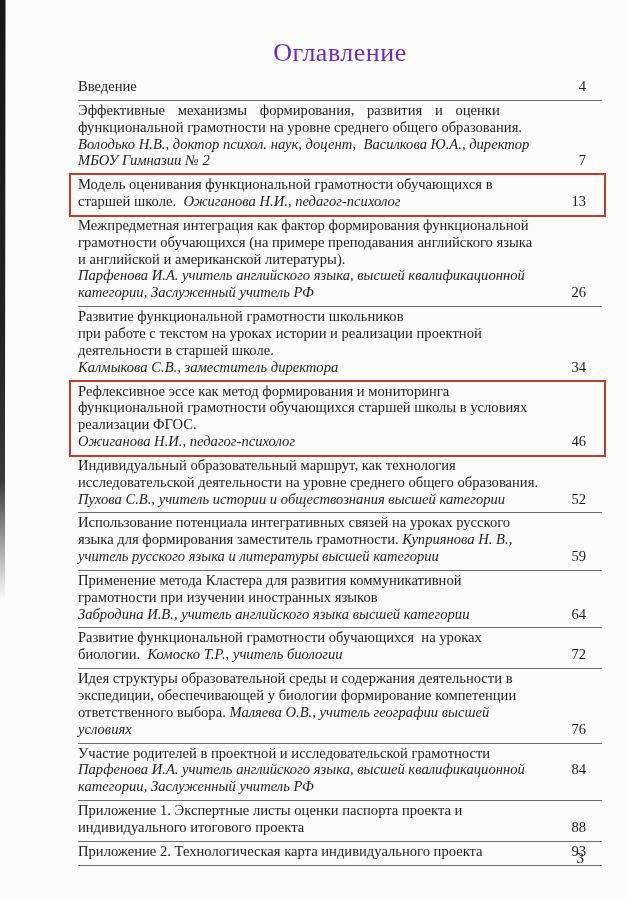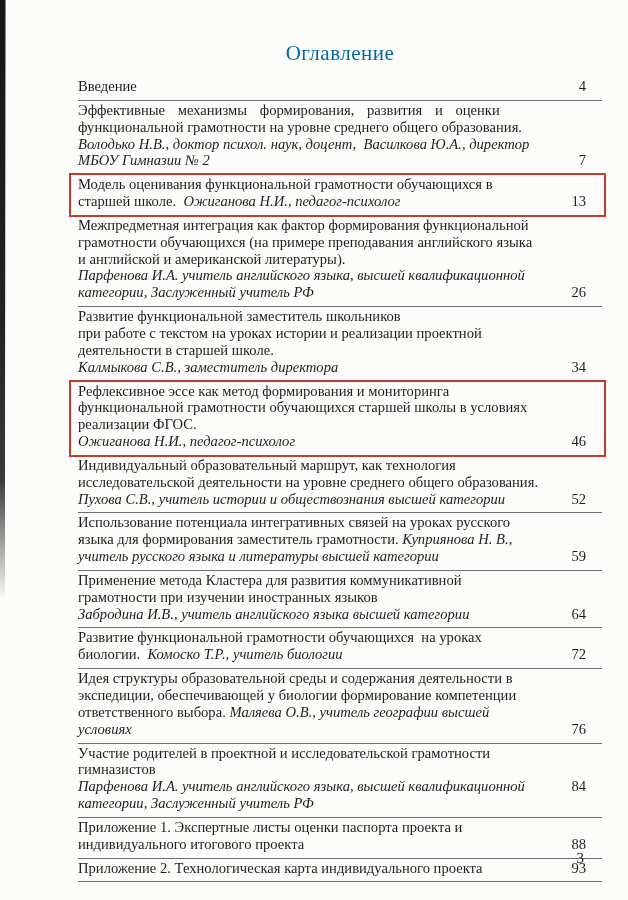--- a/index.html
+++ b/index.html
@@ -14,22 +14,22 @@
     background:linear-gradient(180deg,#161616 0%,#232323 55%,#3a3a3a 80%,rgba(60,60,60,0) 100%);
   }
   .scan-edge2{
     position:absolute;left:4px;top:0;width:2px;height:420px;
     background:linear-gradient(180deg,rgba(30,30,30,.55),rgba(30,30,30,0));
   }
   .content{
     position:absolute;left:78px;top:40px;width:524px;
   }
   .doc-title{
-    text-align:center;font-size:21px;line-height:26px;margin:0 0 11px 0;
-    font-weight:normal;letter-spacing:.5px;color:#0369a1;
+    text-align:center;font-size:26px;line-height:26px;margin:0 0 11px 0;
+    font-weight:normal;letter-spacing:.5px;color:#6d28d9;
   }
   .toc{width:100%;}
   .row{
     position:relative;
     border-bottom:1px solid #6e6e6e;
     padding:1px 0 5px 0;
   }
   .line{
     position:relative;
     font-size:14.6px;line-height:16.85px;
@@ -76,21 +76,21 @@
         <div class="line"><span class="up">старшей школе. &nbsp;</span><span class="it">Ожиганова Н.И., педагог-психолог</span><span class="pg">13</span></div>
       </div>
       <div class="row">
         <div class="line"><span class="up">Межпредметная интеграция как фактор формирования функциональной</span></div>
         <div class="line"><span class="up">грамотности обучающихся (на примере преподавания английского языка</span></div>
         <div class="line"><span class="up">и английской и американской литературы).</span></div>
         <div class="line"><span class="it">Парфенова И.А. учитель английского языка, высшей квалификационной</span></div>
         <div class="line"><span class="it">категории, Заслуженный учитель РФ</span><span class="pg">26</span></div>
       </div>
       <div class="row">
-        <div class="line"><span class="up">Развитие функциональной заместитель школьников</span></div>
+        <div class="line"><span class="up">Развитие функциональной грамотности школьников</span></div>
         <div class="line"><span class="up">при работе с текстом на уроках истории и реализации проектной</span></div>
         <div class="line"><span class="up">деятельности в старшей школе.</span></div>
         <div class="line"><span class="it">Калмыкова С.В., заместитель директора</span><span class="pg">34</span></div>
       </div>
       <div class="row boxed">
         <div class="hl"></div>
         <div class="line"><span class="up">Рефлексивное эссе как метод формирования и мониторинга</span></div>
         <div class="line"><span class="up">функциональной грамотности обучающихся старшей школы в условиях</span></div>
         <div class="line"><span class="up">реализации ФГОС.</span></div>
         <div class="line"><span class="it">Ожиганова Н.И., педагог-психолог</span><span class="pg">46</span></div>
@@ -115,21 +115,20 @@
         <div class="line"><span class="up">биологии. &nbsp;</span><span class="it">Комоско Т.Р., учитель биологии</span><span class="pg">72</span></div>
       </div>
       <div class="row">
         <div class="line"><span class="up">Идея структуры образовательной среды и содержания деятельности в</span></div>
         <div class="line"><span class="up">экспедиции, обеспечивающей у биологии формирование компетенции</span></div>
         <div class="line"><span class="up">ответственного выбора. </span><span class="it">Маляева О.В., учитель географии высшей</span></div>
         <div class="line"><span class="it">условиях</span><span class="pg">76</span></div>
       </div>
       <div class="row">
         <div class="line"><span class="up">Участие родителей в проектной и исследовательской грамотности</span></div>
-        <div class="line"><span class="up">гимназистов</span></div>
         <div class="line"><span class="it">Парфенова И.А. учитель английского языка, высшей квалификационной</span><span class="pg">84</span></div>
         <div class="line"><span class="it">категории, Заслуженный учитель РФ</span></div>
       </div>
       <div class="row">
         <div class="line"><span class="up">Приложение 1. Экспертные листы оценки паспорта проекта и</span></div>
         <div class="line"><span class="up">индивидуального итогового проекта</span><span class="pg">88</span></div>
       </div>
       <div class="row">
         <div class="line"><span class="up">Приложение 2. Технологическая карта индивидуального проекта</span><span class="pg">93</span></div>
       </div>

